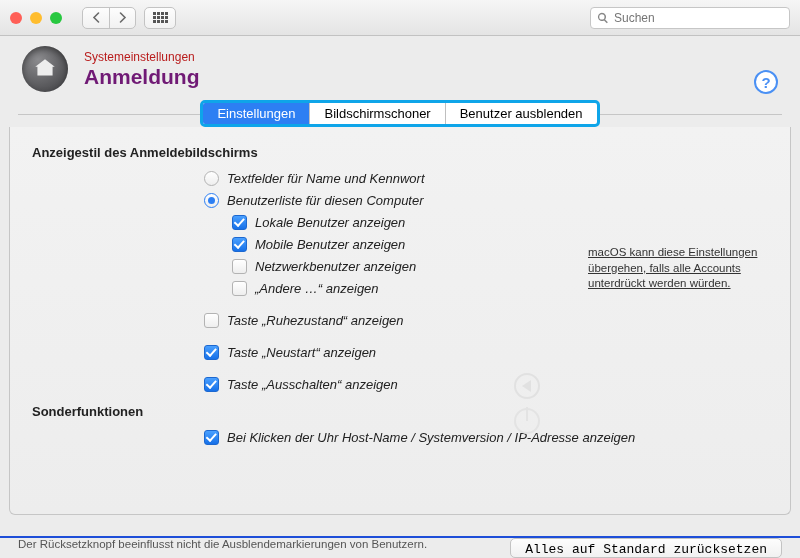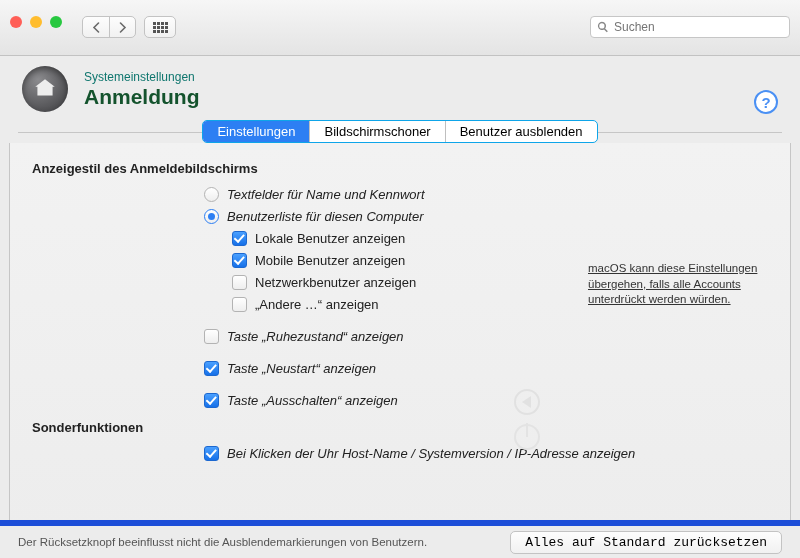--- a/index.html
+++ b/index.html
@@ -1,55 +1,55 @@
 <!DOCTYPE html>
 <html><head>
 <meta charset="utf-8">
 <style>
 * { box-sizing: border-box; margin: 0; padding: 0; font-family: -apple-system, "Helvetica Neue", Arial, sans-serif; }
 body { width: 800px; height: 558px; background: #ececec; overflow: hidden; }
 
 
-.toolbar { height: 56px; background: linear-gradient(#f6f6f6,#e4e4e4); border-bottom: 1px solid #c2c2c2; display: flex; padding: 16px 10px; gap: 8px; }
+.toolbar { height: 36px; background: linear-gradient(#f6f6f6,#e4e4e4); border-bottom: 1px solid #c2c2c2; display: flex; align-items: center; padding: 16px 10px; gap: 8px; }
 .traffic { display: flex; gap: 8px; margin-right: 12px; }
 .dot { width: 12px; height: 12px; border-radius: 50%; }
 .dot.red { background: #ff5f57; } .dot.yellow { background: #ffbd2e; } .dot.green { background: #28c840; }
 .navseg, .appsbtn { display: flex; border: 1px solid #c3c3c3; border-radius: 5px; overflow: hidden; background: linear-gradient(#fdfdfd,#f1f1f1); height: 22px; }
 .navseg button { width: 26px; border:none; background:transparent; display:flex; align-items:center; justify-content:center; color:#5a5a5a; cursor:pointer; }
 .navseg button + button { border-left: 1px solid #c3c3c3; }
 .appsbtn { width: 32px; align-items:center; justify-content:center; color:#555; }
 .apps-icon { display:grid; grid-template-columns:repeat(4,3px); grid-auto-rows:3px; gap:1px; }
 .apps-icon span { background:#555; }
 .toolbar .spacer { flex:1; }
 .search { width: 200px; height: 22px; border:1px solid #c6c6c6; border-radius:4px; background:#fff; display:flex; align-items:center; padding:0 6px; gap:5px; color:#888; font-size:12px; }
 .search svg { width:12px; height:12px; fill:#888; }
 .search input { border:none; outline:none; flex:1; font-size:12px; background:transparent; }
 
 
 .header { display:flex; align-items:center; gap:16px; padding: 10px 22px 8px; position:relative; }
 .house { width:46px; height:46px; border-radius:50%; background: radial-gradient(circle at 35% 30%, #8b8b8e, #3b3b3e); display:flex; align-items:center; justify-content:center; box-shadow: inset 0 3px 6px rgba(0,0,0,.4); }
 .house svg { fill:#ededed; width:26px; height:26px; }
-.header-txt .bc { font-size:12px; color:#0f766e; }
-.header-txt h1 { font-size:21px; font-weight:600; color:#14532d; margin-top:1px; }
+.header-txt .bc { font-size:12px; color:#b91c1c; }
+.header-txt h1 { font-size:21px; font-weight:600; color:#701a75; margin-top:1px; }
 .help { position:absolute; right:22px; bottom:6px; width:24px; height:24px; border-radius:50%; border:2px solid #4a90f4; color:#4a90f4; font-size:15px; font-weight:700; display:flex; align-items:center; justify-content:center; background:#fff; }
 
 
 .tabs { display:flex; justify-content:center; padding: 0 0 0px; font-size:13px; position:relative; }
-.tabsInner { display:flex; border:1px solid #0ea5e9; border-radius:5px; overflow:hidden; background:#fff; z-index:2; }
+.tabsInner { display:flex; border:3px solid #0ea5e9; border-radius:5px; overflow:hidden; background:#fff; z-index:2; }
 .tab { padding:3px 14px; border-right:1px solid #bfbfbf; cursor:pointer; }
 .tab:last-child { border-right:none; }
 .tab.active { background:#2d7ff3; color:#fff; }
 .panel-edge { position:absolute; left:18px; right:18px; top:50%; height:1px; background:#c6c6c6; }
 
 
 .panel { margin: 0 9px 0; padding: 18px 22px 14px; border:1px solid #c6c6c6; border-top:none; border-radius:0 0 6px 6px; background:linear-gradient(#f2f2f2,#ededed); font-size:13px; color:#222; position:relative; min-height:388px; }
 .section-title { font-weight:600; margin-bottom:8px; }
 .row { display:flex; align-items:center; gap:8px; margin:2px 0; min-height:20px; }
 .ind1 { margin-left: 172px; font-style: italic; }
-.ind2 { margin-left: 200px; }
+.ind2 { margin-left: 200px; font-style: italic; }
 .gap { height:8px; }
 
 
 .radio .outer { width:15px; height:15px; border-radius:50%; border:1px solid #b3b3b3; background:linear-gradient(#fff,#eee); display:flex; align-items:center; justify-content:center; flex-shrink:0; }
 .radio.checked .outer { border-color:#2d7ff3; }
 .radio.checked .inner { width:7px; height:7px; border-radius:50%; background:#2d7ff3; }
 
 
 .chk { width:15px; height:15px; border-radius:3px; border:1px solid #b3b3b3; background:linear-gradient(#fff,#eee); display:flex; align-items:center; justify-content:center; flex-shrink:0; }
 .chk.on { background:linear-gradient(#4aa0ff,#1670e8); border-color:#1c68d0; }
@@ -57,21 +57,21 @@
 
 .note { position:absolute; right:10px; top:118px; width:192px; font-size:11.5px; color:#333; line-height:1.35;text-decoration:underline; }
 
 .ghost-btn, .ghost-pwr { position:absolute; color:#e1e1e1; }
 .ghost-btn { right:250px; top:246px; width:26px; height:26px; border:2px solid #e1e1e1; border-radius:50%; display:flex; align-items:center; justify-content:center; }
 .ghost-btn::after { content:""; width:0; height:0; border-top:6px solid transparent; border-bottom:6px solid transparent; border-right:9px solid #e1e1e1; margin-left:-2px; }
 .ghost-pwr { right:250px; top:281px; width:26px; height:26px; border:2px solid #e3e3e3; border-radius:50%; }
 .ghost-pwr::before { content:""; position:absolute; left:50%; top:-3px; width:2px; height:14px; background:#e3e3e3; transform:translateX(-50%); }
 
 
-.footer { position:absolute; left:0; right:0; bottom:0; height:38px; background:#ececec; border-top:6px solid #1d4ed8; display:flex; align-items:center; padding:0 18px; font-size:11.5px; color:#555; }
+.footer { position:absolute; left:0; right:0; bottom:0; height:22px; background:#ececec; border-top:2px solid #1d4ed8; display:flex; padding:0 18px; font-size:11.5px; color:#555; }
 .footer .spacer { flex:1; }
 .footer button { font-size:13px; padding:3px 14px; border:1px solid #c3c3c3; border-radius:5px; background:linear-gradient(#fdfdfd,#f1f1f1); cursor:pointer;font-family:Liberation Mono, monospace; }
 </style>
 </head>
 <body>
 
 <div class="toolbar">
   <div class="traffic">
     <div class="dot red"></div>
     <div class="dot yellow"></div>

